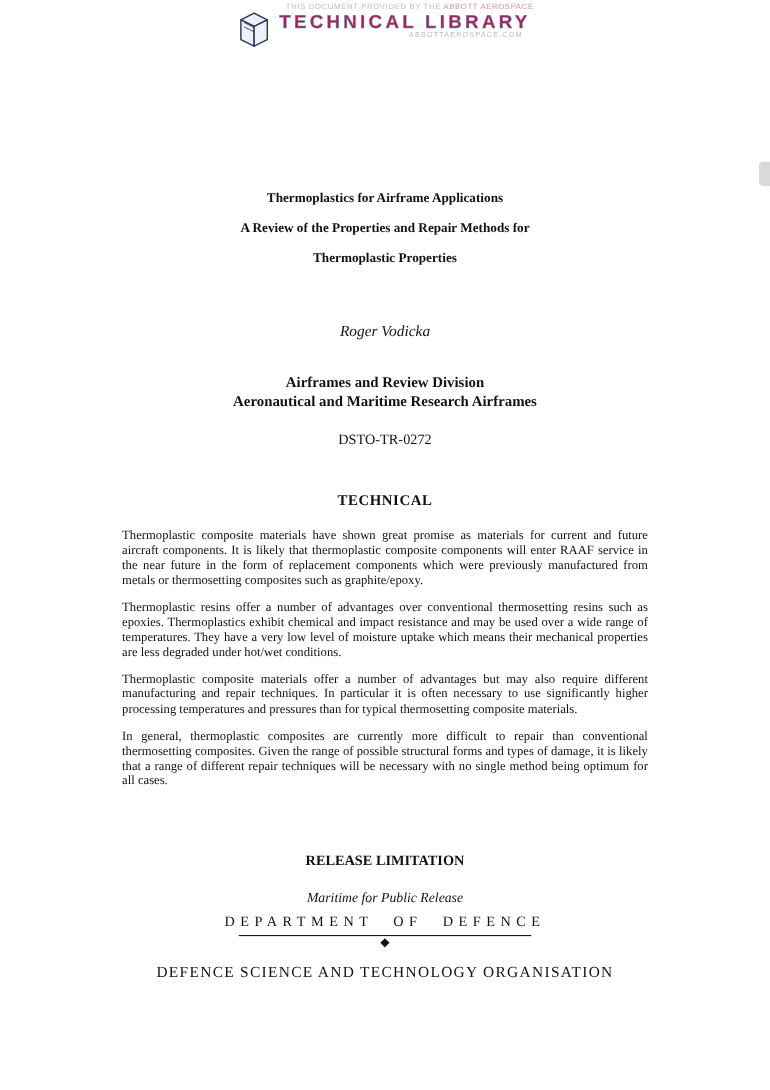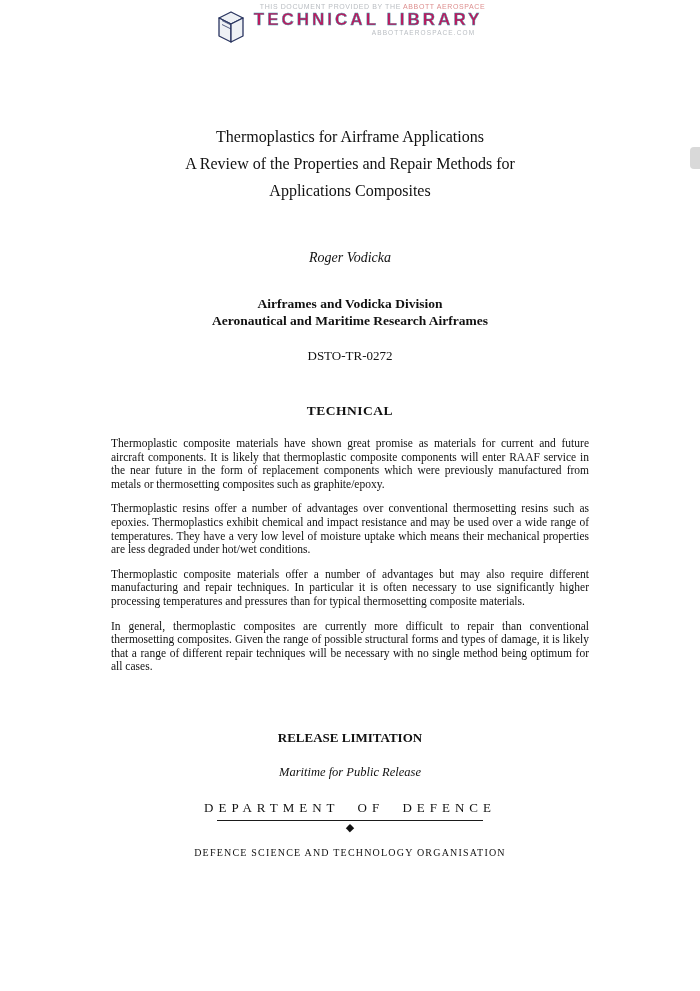--- a/index.html
+++ b/index.html
@@ -43,44 +43,44 @@
   
   .page-curl {
     position:absolute; right:0; top:147px;
     width:10px; height:22px;
     background:#d9d9d9; border-radius:4px 0 0 4px;
   }
 
   
   .doc { width:500px; margin:0 auto; text-align:center; }
 
-  .title { margin-top:76px; font-size:16px; line-height:27px; font-weight:normal; }
+  .title { margin-top:120px; font-size:12px; line-height:27px; font-weight:bold; }
   .author { margin-top:46px; font-size:14px; font-style:italic; }
   .division { margin-top:29px; font-size:13.5px; line-height:17px; font-weight:bold; }
   .report-number { margin-top:19px; font-size:13px; }
   .abstract-heading { margin-top:39px; font-size:13.5px; font-weight:bold; letter-spacing:0.5px; }
   .abstract-body {
     margin-top:18px; text-align:justify;
     font-size:11.5px; line-height:13.6px;
   }
   .abstract-body p { margin:11px; }
   .release-heading { margin-top:56px; font-size:13px; font-weight:bold; }
   .approval { margin-top:19px; font-size:12.5px; font-style:italic; }
 
   .department {
-    margin-top:20px; font-size:13px;
+    margin-top:6px; font-size:13px;
     letter-spacing:5px; word-spacing:10px;
     white-space:nowrap;
   }
   .dept-rule {
     width:266px; margin:4px auto 0 auto;
     border-top:1.4px solid #1a1a1a; height:0;
   }
   .diamond { margin-top:0px; font-size:11px; line-height:12px; color:#111; }
-  .organisation { margin-top:14px; font-size:10px; letter-spacing:1.2px; white-space:nowrap; }
+  .organisation { margin-top:14px; font-size:14px; letter-spacing:1.2px; white-space:nowrap; }
 </style>
 </head>
 <body>
 
 <div class="page">
 
   <header class="al-header">
     <div class="al-icon">
       <svg width="32" height="40" viewBox="0 0 32 40">
         <g fill="#eef1f5" stroke="#2a3560" stroke-width="1.3" stroke-linejoin="round">
@@ -101,27 +101,27 @@
     </div>
   </header>
 
   <div class="page-curl"></div>
 
   <main class="doc">
 
     <h1 class="title">
       <div>Thermoplastics for Airframe Applications</div>
       <div>A Review of the Properties and Repair Methods for</div>
-      <div>Applications Composites</div>
+      <div>Thermoplastic Properties</div>
     </h1>
 
     <div class="author">Roger Vodicka</div>
 
     <div class="division">
-      <div>Airframes and Vodicka Division</div>
+      <div>Airframes and Review Division</div>
       <div>Aeronautical and Maritime Research Airframes</div>
     </div>
 
     <div class="report-number">DSTO-TR-0272</div>
 
     <h2 class="abstract-heading">TECHNICAL</h2>
 
     <div class="abstract-body">
       <p>Thermoplastic composite materials have shown great promise as materials for current and future aircraft components.  It is likely that thermoplastic composite components will enter RAAF service in the near future in the form of replacement components which were previously manufactured from metals or thermosetting composites such as graphite/epoxy.</p>
       <p>Thermoplastic resins offer a number of advantages over conventional thermosetting resins such as epoxies.  Thermoplastics exhibit chemical and impact resistance and may be used over a wide range of temperatures.  They have a very low level of moisture uptake which means their mechanical properties are less degraded under hot/wet conditions.</p>

